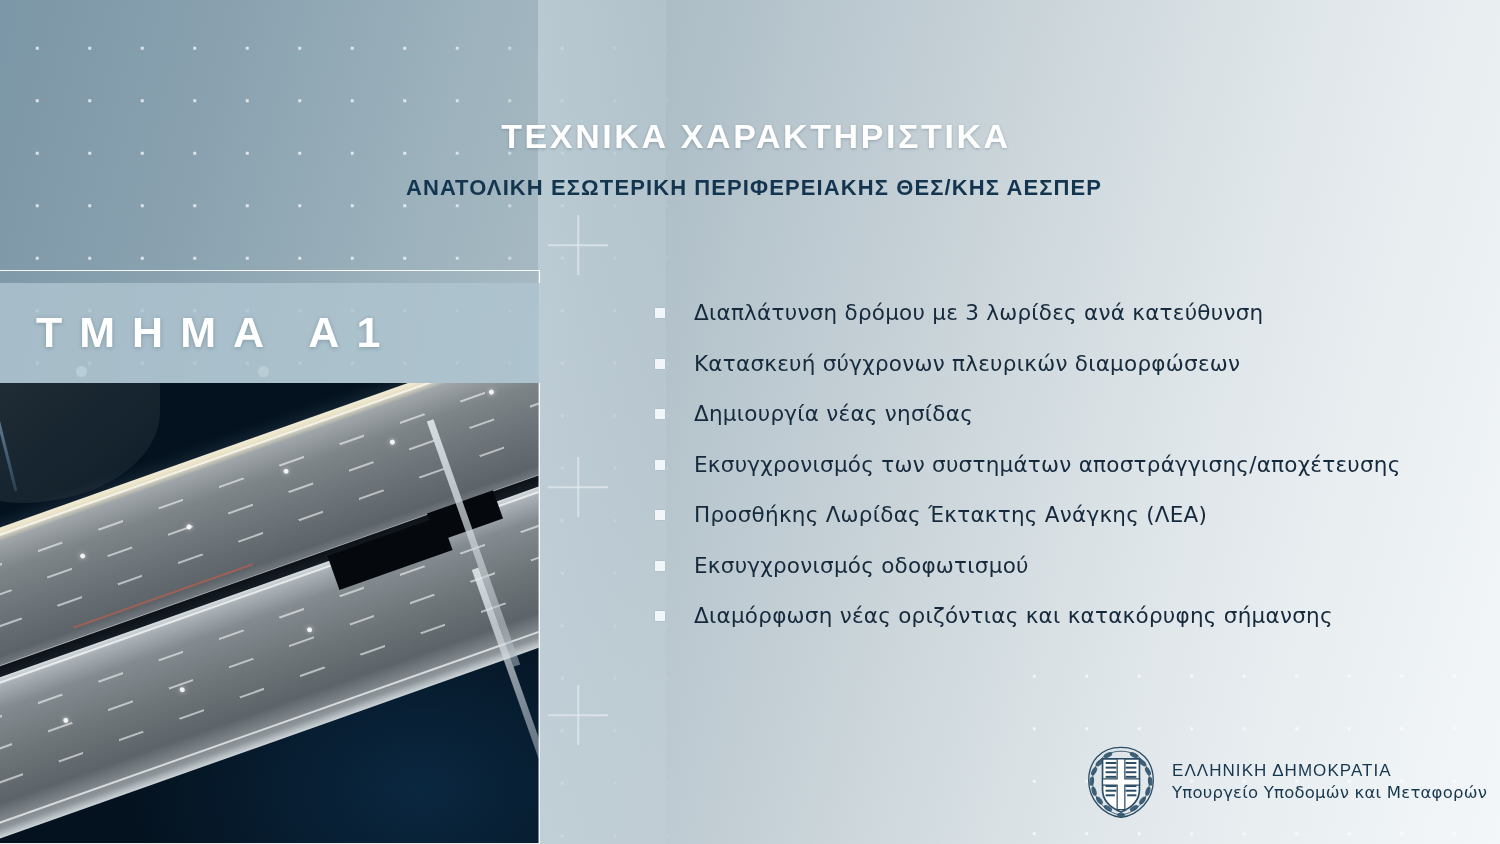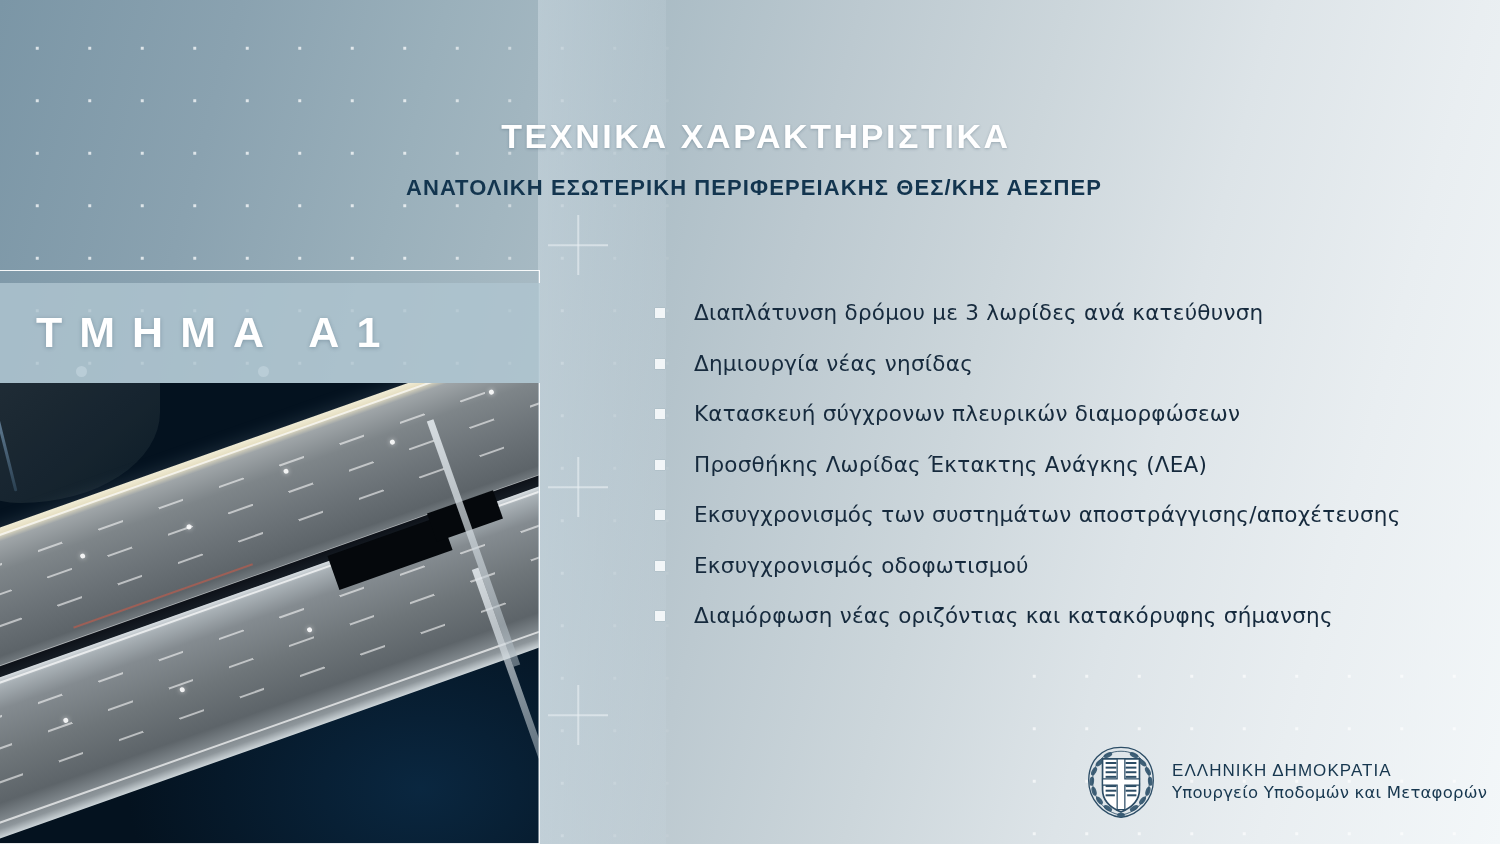--- a/index.html
+++ b/index.html
@@ -349,33 +349,33 @@
   <div class="title">ΤΕΧΝΙΚΑ ΧΑΡΑΚΤΗΡΙΣΤΙΚΑ</div>
   <div class="subtitle">ΑΝΑΤΟΛΙΚΗ ΕΣΩΤΕΡΙΚΗ ΠΕΡΙΦΕΡΕΙΑΚΗΣ ΘΕΣ/ΚΗΣ ΑΕΣΠΕΡ</div>
 
   <div class="bullets">
     <div class="bullet-row">
       <span class="bullet-mark"></span>
       <span class="bullet-text">Διαπλάτυνση δρόμου με 3 λωρίδες ανά κατεύθυνση</span>
     </div>
     <div class="bullet-row">
       <span class="bullet-mark"></span>
+      <span class="bullet-text">Κατασκευή σύγχρονων πλευρικών διαμορφώσεων</span>
+    </div>
+    <div class="bullet-row">
+      <span class="bullet-mark"></span>
       <span class="bullet-text">Δημιουργία νέας νησίδας</span>
     </div>
     <div class="bullet-row">
       <span class="bullet-mark"></span>
-      <span class="bullet-text">Κατασκευή σύγχρονων πλευρικών διαμορφώσεων</span>
+      <span class="bullet-text">Εκσυγχρονισμός των συστημάτων αποστράγγισης/αποχέτευσης</span>
     </div>
     <div class="bullet-row">
       <span class="bullet-mark"></span>
       <span class="bullet-text">Προσθήκης Λωρίδας Έκτακτης Ανάγκης (ΛΕΑ)</span>
-    </div>
-    <div class="bullet-row">
-      <span class="bullet-mark"></span>
-      <span class="bullet-text">Εκσυγχρονισμός των συστημάτων αποστράγγισης/αποχέτευσης</span>
     </div>
     <div class="bullet-row">
       <span class="bullet-mark"></span>
       <span class="bullet-text">Εκσυγχρονισμός οδοφωτισμού</span>
     </div>
     <div class="bullet-row">
       <span class="bullet-mark"></span>
       <span class="bullet-text">Διαμόρφωση νέας οριζόντιας και κατακόρυφης σήμανσης</span>
     </div>
   </div>

